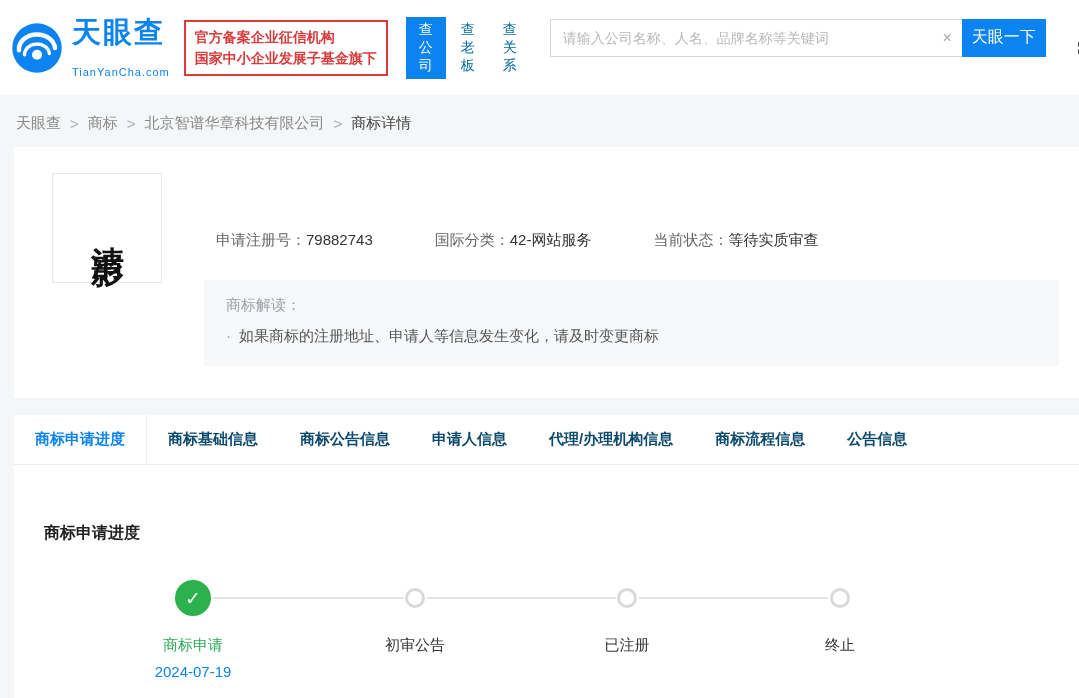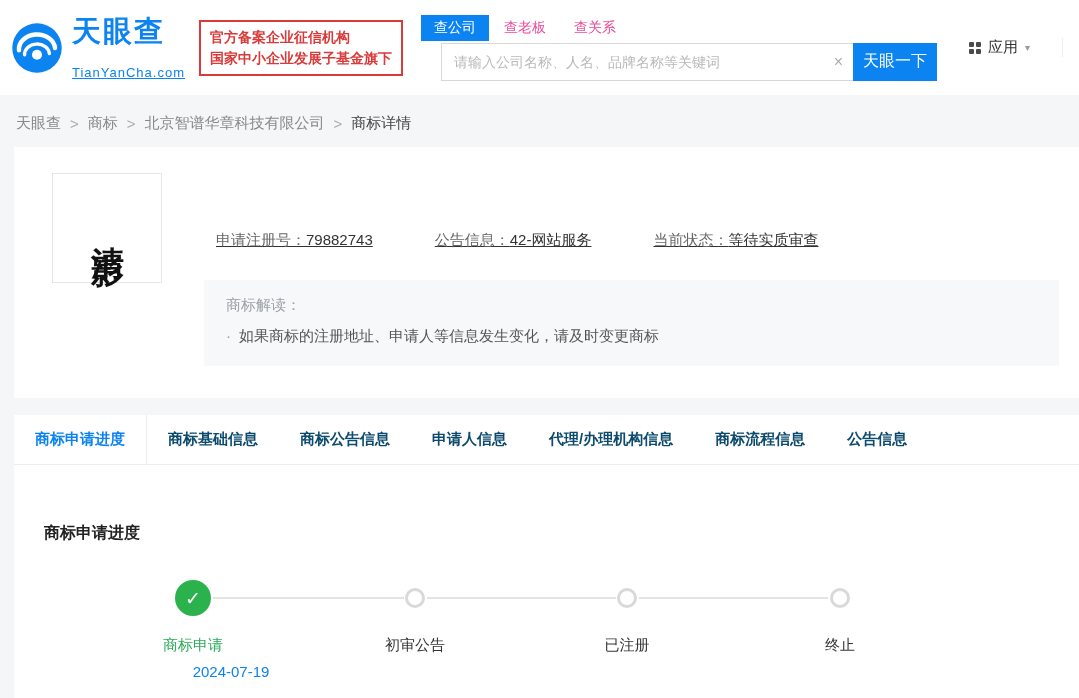--- a/index.html
+++ b/index.html
@@ -11,29 +11,29 @@
   }
 
   
   .header {
     height:95px; background:#fff; display:flex; align-items:center;
     padding:0 10px;
   }
   .logo { display:flex; align-items:center; gap:8px; cursor:pointer; }
   .logo-text { display:flex; flex-direction:column; line-height:1; }
   .brand { font-size:29px; font-weight:bold; color:#0b83f1; letter-spacing:2px; }
-  .domain { font-size:13px; color:#0b83f1; letter-spacing:1px; margin-top:20px;text-decoration:underline; }
+  .domain { font-size:11px; color:#0b83f1; letter-spacing:1px; margin-top:20px; }
   .badge {
     margin-left:14px; border:2px solid #d93a3a; color:#d93a3a;
     font-weight:bold; font-size:14px; padding:5px 9px; line-height:1.5;
     white-space:nowrap;
   }
-  .search-wrap { margin-left:18px; display:flex; flex-direction:column; }
+  .search-wrap { margin-left:18px; display:flex; flex-direction:row; }
   .search-tabs { display:flex; gap:2px; }
-  .search-tab { font-size:14px; padding:4px 13px; cursor:pointer; color:#ec4899; }
+  .search-tab { font-size:14px; padding:4px 13px; cursor:pointer; color:#0369a1; }
   .search-tab.active { background:#0b83f1; color:#fff; }
   .search-row { display:flex; margin-top:2px; }
   .search-input-box { position:relative;padding-left:20px; }
   .search-input {
     width:412px; height:38px; border:1px solid #d8d8d8; border-right:none;
     padding:0 32px 0 12px; font-size:14px; outline:none;
     font-family:inherit; color:#333;
   }
   .search-input::placeholder { color:#b9b9b9; }
   .clear-icon {
@@ -64,21 +64,21 @@
     width:110px; height:110px; border:1px solid #e6e6e6; display:flex;
     align-items:center; justify-content:center;
   }
   .tm-name {
     writing-mode:vertical-rl; text-orientation:upright;
     font-size:33px; font-weight:bold; color:#111; letter-spacing:8px;
     font-family:"Liberation Serif","DejaVu Serif",serif;
   }
   .tm-right { margin-left:42px; flex:1; display:flex; flex-direction:column; }
   .tm-fields { display:flex; margin-top:58px; padding-left:12px; font-size:15px; }
-  .tm-field { margin-right:62px; white-space:nowrap;text-decoration:underline; }
+  .tm-field { margin-right:62px; white-space:nowrap; }
   .tm-label { color:#666; }
   .tm-value { color:#333; }
   .interp-box { background:#f7f8fa; margin-top:30px; padding:16px 22px 20px 22px; font-size:15px; }
   .interp-title { color:#9aa0a6; }
   .interp-line { margin-top:12px; color:#555; display:flex; gap:8px; }
   .interp-bullet { color:#999; }
 
   
   .tabcard { background:#fff; margin-left:14px; margin-top:17px; min-height:293px; }
   .tabbar { display:flex; border-bottom:1px solid #ececec; height:50px; }
@@ -173,21 +173,21 @@
   <div class="card1-flex">
     <div class="tm-logo-box">
       <span class="tm-name">清影</span>
     </div>
     <div class="tm-right">
       <div class="tm-fields">
         <div class="tm-field">
           <span class="tm-label">申请注册号：</span><span class="tm-value">79882743</span>
         </div>
         <div class="tm-field">
-          <span class="tm-label">公告信息：</span><span class="tm-value">42-网站服务</span>
+          <span class="tm-label">国际分类：</span><span class="tm-value">42-网站服务</span>
         </div>
         <div class="tm-field">
           <span class="tm-label">当前状态：</span><span class="tm-value">等待实质审查</span>
         </div>
       </div>
       <div class="interp-box">
         <div class="interp-title">商标解读：</div>
         <div class="interp-line">
           <span class="interp-bullet">·</span>
           <span>如果商标的注册地址、申请人等信息发生变化，请及时变更商标</span>
@@ -216,18 +216,18 @@
     <div class="tl-line" style="left:625px; width:189px;"></div>
 
     <div class="tl-circle-done">
       <span>✓</span>
     </div>
     <div class="tl-circle-pending" style="left:391px;"></div>
     <div class="tl-circle-pending" style="left:603px;"></div>
     <div class="tl-circle-pending" style="left:816px;"></div>
 
     <div class="tl-label done" style="left:179px;">商标申请</div>
-    <div class="tl-date" style="left:179px;margin-left:38px;">2024-07-19</div>
+    <div class="tl-date" style="left:179px;">2024-07-19</div>
     <div class="tl-label" style="left:401px;">初审公告</div>
     <div class="tl-label" style="left:613px;">已注册</div>
     <div class="tl-label" style="left:826px;">终止</div>
   </div>
 </div>
 
 </body></html>

